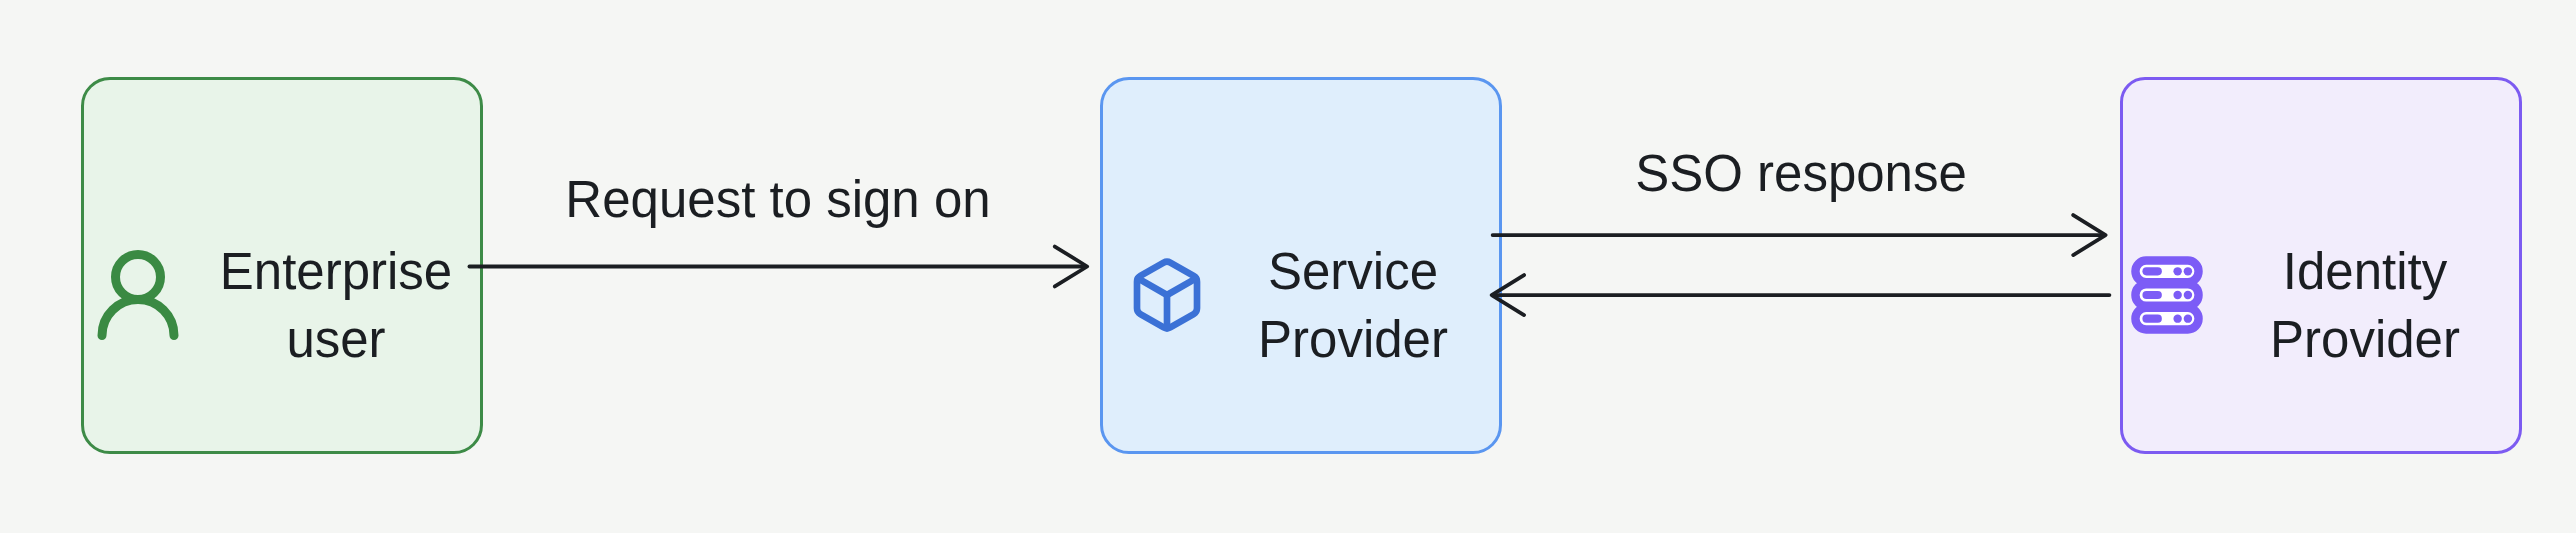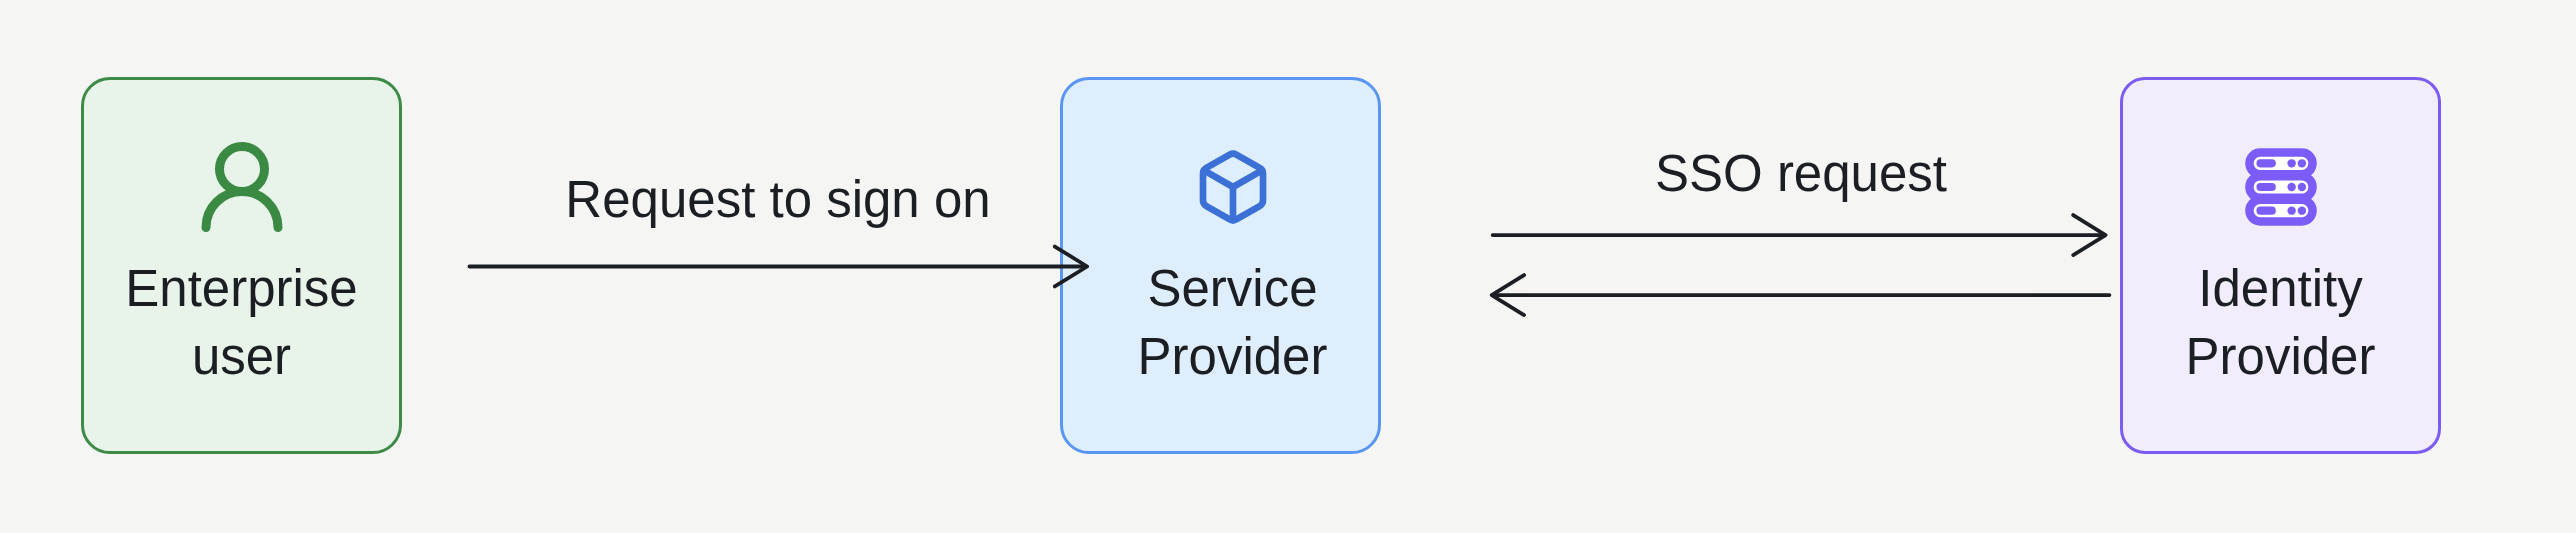--- a/index.html
+++ b/index.html
@@ -24,31 +24,31 @@
   .canvas {
     position: relative;
     width: 2576px;
     height: 533px;
     background: var(--bg);
     overflow: hidden;
   }
   .node {
     position: absolute;
     top: 77px;
-    width: 321px;
+    width: 402px;
     height: 377px;
     border-radius: 29px;
     border: 3.8px solid;
     display: flex;
-    flex-direction: column;
+    flex-direction: row;
     align-items: center;
     padding-top: 59px;
   }
   .node-green  { left: 81px;   background: var(--green-fill);  border-color: var(--green-border);  }
-  .node-blue   { left: 1060px; background: var(--blue-fill);   border-color: var(--blue-border); padding-left: 24px;   }
+  .node-blue   { left: 1100px; background: var(--blue-fill);   border-color: var(--blue-border); padding-left: 24px;   }
   .node-purple { left: 2120px; background: var(--purple-fill); border-color: var(--purple-border); border-radius: 25px; }
   .icon-wrap {
     height: 95px;
     display: flex;
     align-items: center;
     justify-content: center;
   }
   .icon-green  { color: var(--green-icon); }
   .icon-blue   { color: var(--blue-icon); }
   .icon-purple { color: var(--purple-icon); }
@@ -142,16 +142,16 @@
       <path class="edge-path" d="M1567 247 H2207"></path>
       <path class="edge-path" d="M2177 226 L2211 247 L2177 268"></path>
     </g>
     <g>
       <path class="edge-path" d="M2215 310 H1570"></path>
       <path class="edge-path" d="M1600 289 L1566 310 L1600 331"></path>
     </g>
   </svg>
 
   <div class="edge-label label-request">Request to sign on</div>
-  <div class="edge-label label-sso-request">SSO request</div>
+  <div class="edge-label label-sso-request">SSO response</div>
 
 </div>
 
 
 </body></html>

